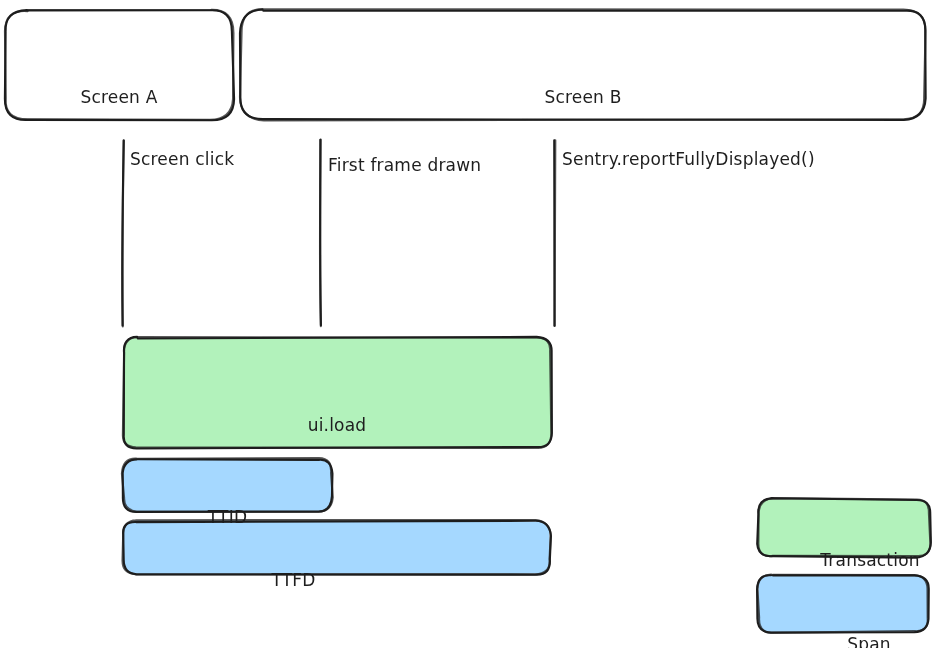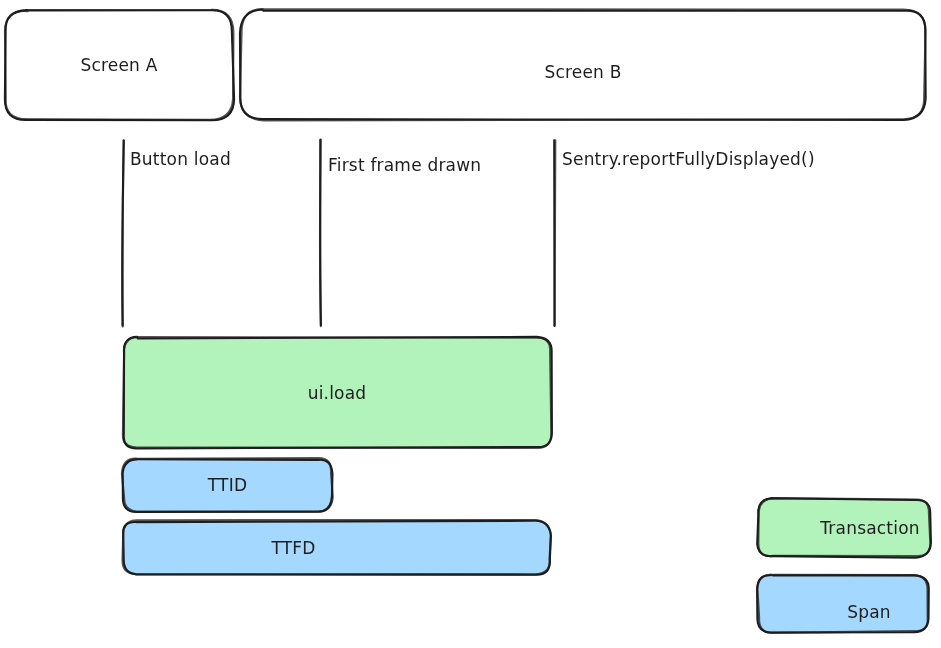--- a/index.html
+++ b/index.html
@@ -28,20 +28,21 @@
     white-space: nowrap;
     font-family: "DejaVu Sans", sans-serif;
     letter-spacing: 0.2px;
   }
   
   .ctr {
     display: flex;
     align-items: center;
     justify-content: center;
     text-align: center;
+    margin-top: 32px;
   }
   .screen-label   { font-size: 17px; }
   .marker-label   { font-size: 17px; }
   .bar-label      { font-size: 17px; }
   .legend-label   { font-size: 17px; padding-left: 26px; }
 </style>
 </head>
 <body>
 
 <div id="canvas">
@@ -96,22 +97,22 @@
           <path d="M 771.1805730583055 498.0809268475887 L 916.8995802173855 499.50639362414665 Q 929.339789772285 499.5342669256657 928.8801890373603 512.9678161388114 L 930.3352466590401 543.6971729287399 Q 929.8908863072706 557.0743946081374 916.3705493934316 556.0701709748572 L 772.972673488675 555.8437504768575 Q 758.1658372557563 557.814194203361 758.3645157821311 543.2208569533288 L 758.6325524338673 514.0927113543696 Q 758.753353978113 499.32531404566265 772.8175942430355 498.17711229341904" fill="none" stroke="#1e1e1e" stroke-width="2.1" stroke-linecap="round" stroke-linejoin="round" opacity="0.75"></path>
         </g>
         <g>
           <path d="M 771.7355126263274 575.069814968421 L 914.0376215937722 575.3412390713306 Q 928.5193331723657 574.9645979883916 928.196314525975 588.8192374231384 L 928.4922472958882 618.3614562039085 Q 928.5187037473166 632.2276312831918 913.6157717705778 631.5623427749437 L 771.9824604275555 632.5173804526764 Q 757.6192198754378 632.2399440173245 758.2325973037782 617.4373170375998 L 758.4704204445102 589.3265737537884 Q 757.4462530136324 574.4467611670711 772.5130202536998 574.9795050623732" fill="#a5d8ff" stroke="none"></path>
           <path d="M 772.7712774285912 575.3619291312815 L 914.3761678703019 575.3473310477787 Q 928.690445519374 576.0996885310392 928.7716299066188 588.6386304859252 L 928.5092718132349 618.8751920709736 Q 927.5562032703107 631.5180646899706 914.3097875602123 632.2298460013373 L 771.3431692125943 632.433289981649 Q 757.4160849574097 632.4001978881658 757.3854994776591 618.4355212219225 L 757.0720709801988 589.2315807110778 Q 757.5865615848389 574.1969451906145 771.0686020613967 575.2517229563797" fill="none" stroke="#1e1e1e" stroke-width="2.1" stroke-linecap="round" stroke-linejoin="round" opacity="1"></path>
           <path d="M 772.7355455407572 574.8228174214357 L 914.4803743370252 575.1505624777408 Q 927.2178667070427 575.9848871956509 927.4833453181587 588.4364600184543 L 927.6702982906579 618.1912871367258 Q 928.4343447692852 632.0524313932528 915.1275843631139 631.1237502099591 L 770.8954761267153 632.9148339758231 Q 758.2779764182297 632.107548714293 759.1305383693103 617.5938325885654 L 757.451886940306 588.9091081624427 Q 757.8395807271077 574.8372621541085 771.1872720720187 574.6364001039585" fill="none" stroke="#1e1e1e" stroke-width="2.1" stroke-linecap="round" stroke-linejoin="round" opacity="0.75"></path>
         </g>
       </g>
     </svg>
 <div class="lbl screen-label ctr" style="left: 5px; top: 10px; width: 228px; height: 110px;">Screen A</div>
-    <div class="lbl screen-label ctr" style="left: 241px; top: 17px; width: 684px; height: 110px;">Screen B</div>
-    <div class="lbl marker-label" style="left: 130px; top: 149px;">Button load</div>
+    <div class="lbl screen-label ctr" style="left: 241px; top: 10px; width: 684px; height: 110px;">Screen B</div>
+    <div class="lbl marker-label" style="left: 130px; top: 149px;">Screen click</div>
     <div class="lbl marker-label" style="left: 328px; top: 155px;">First frame drawn</div>
     <div class="lbl marker-label" style="left: 562px; top: 149px;">Sentry.reportFullyDisplayed()</div>
     <div class="lbl bar-label ctr" style="left: 123px; top: 459px; width: 209px; height: 52px;">TTID</div>
     <div class="lbl bar-label ctr" style="left: 123px; top: 338px; width: 428px; height: 110px;">ui.load</div>
     <div class="lbl bar-label ctr" style="left: 123px; top: 521px; width: 341px; height: 53px;">TTFD</div>
     <div class="lbl legend-label ctr" style="left: 758px; top: 499px; width: 172px; height: 58px;">Transaction</div>
     <div class="lbl legend-label ctr" style="left: 758px; top: 575px; width: 170px; height: 73px;">Span</div>
   </div>
 
 </body></html>

